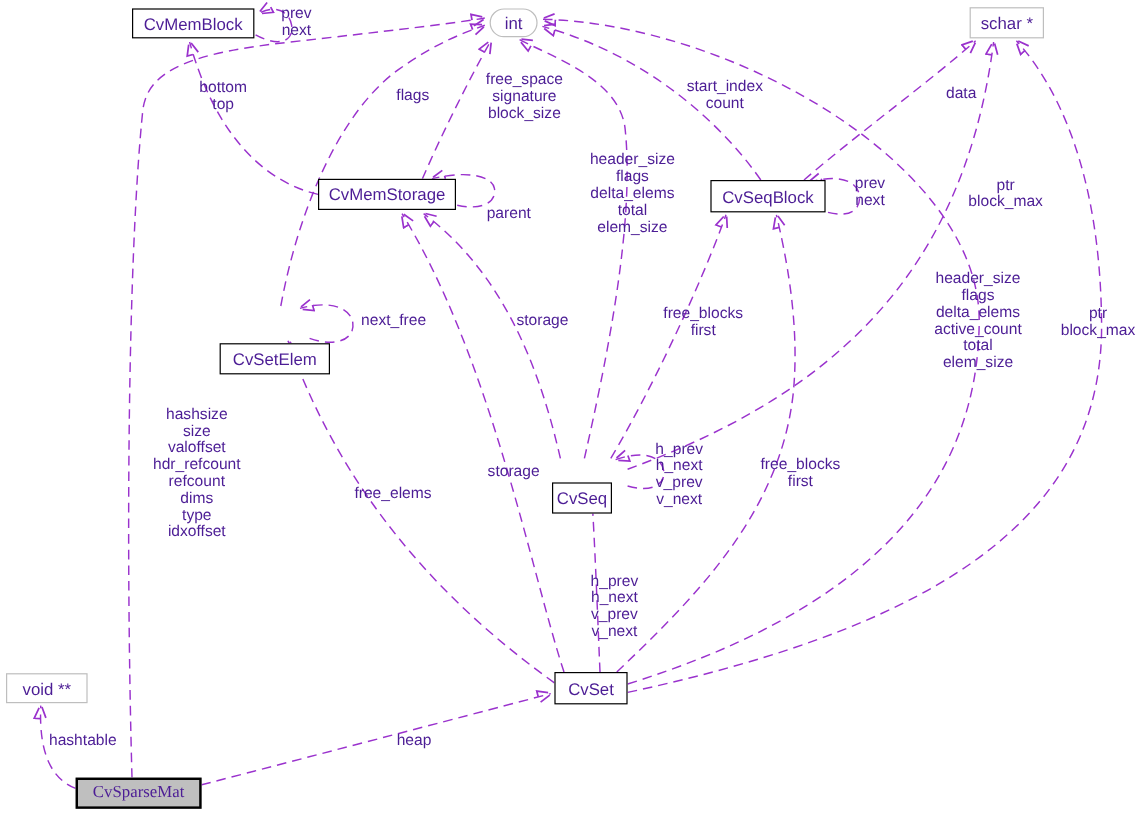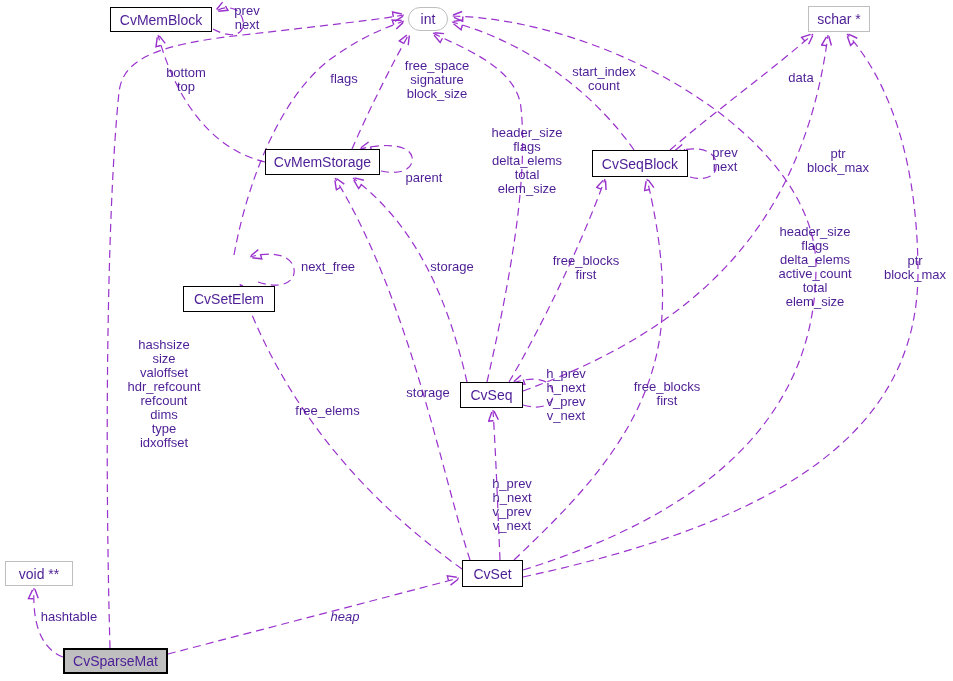--- a/index.html
+++ b/index.html
@@ -67,24 +67,24 @@
     <path d="M 63,657 C 45,650 32,631 34,588" marker-end="url(#arrow)"></path>
     <path d="M 168,654 C 272,627 406,592 459,578" marker-end="url(#arrow)"></path>
   </svg>
 
   <div class="node" style="left:110px;top:7px;width:102px;height:25px;">CvMemBlock</div>
   <div class="node primitive" style="left:408px;top:7px;width:40px;height:24px;border-radius:12px;">int</div>
   <div class="node primitive" style="left:808px;top:6px;width:62px;height:26px;">schar *</div>
   <div class="node" style="left:265px;top:149px;width:115px;height:26px;">CvMemStorage</div>
   <div class="node" style="left:592px;top:150px;width:96px;height:27px;">CvSeqBlock</div>
   <div class="node" style="left:183px;top:255px;width:92px;height:26px;margin-top:31px;">CvSetElem</div>
-  <div class="node" style="left:460px;top:382px;width:63px;height:26px;">CvSeq</div>
+  <div class="node" style="left:460px;top:402px;width:50px;height:26px;">CvSeq</div>
   <div class="node" style="left:462px;top:560px;width:61px;height:27px;">CvSet</div>
   <div class="node primitive" style="left:5px;top:561px;width:68px;height:25px;">void **</div>
-  <div class="node current" style="left:63px;top:648px;width:105px;height:26px;">CvSparseMat</div>
+  <div class="node current" style="left:63px;top:648px;width:105px;height:26px;font-family:Liberation Serif, serif;">CvSparseMat</div>
 
   <div class="edge-label" style="left:247px;top:18px;">prev
 next</div>
   <div class="edge-label" style="left:186px;top:80px;">bottom
 top</div>
   <div class="edge-label" style="left:437px;top:80px;">free_space
 signature
 block_size</div>
   <div class="edge-label" style="left:424px;top:178px;">parent</div>
   <div class="edge-label" style="left:344px;top:79px;">flags</div>
@@ -126,15 +126,15 @@
   <div class="edge-label" style="left:317px;top:411px;padding-left:21px;">free_elems</div>
   <div class="edge-label" style="left:164px;top:394px;">hashsize
 size
 valoffset
 hdr_refcount
 refcount
 dims
 type
 idxoffset</div>
   <div class="edge-label" style="left:69px;top:617px;">hashtable</div>
-  <div class="edge-label" style="left:345px;top:617px;font-style:italic;">heap</div>
+  <div class="edge-label" style="left:345px;top:617px;">heap</div>
 
 </div>
 
 </body></html>

